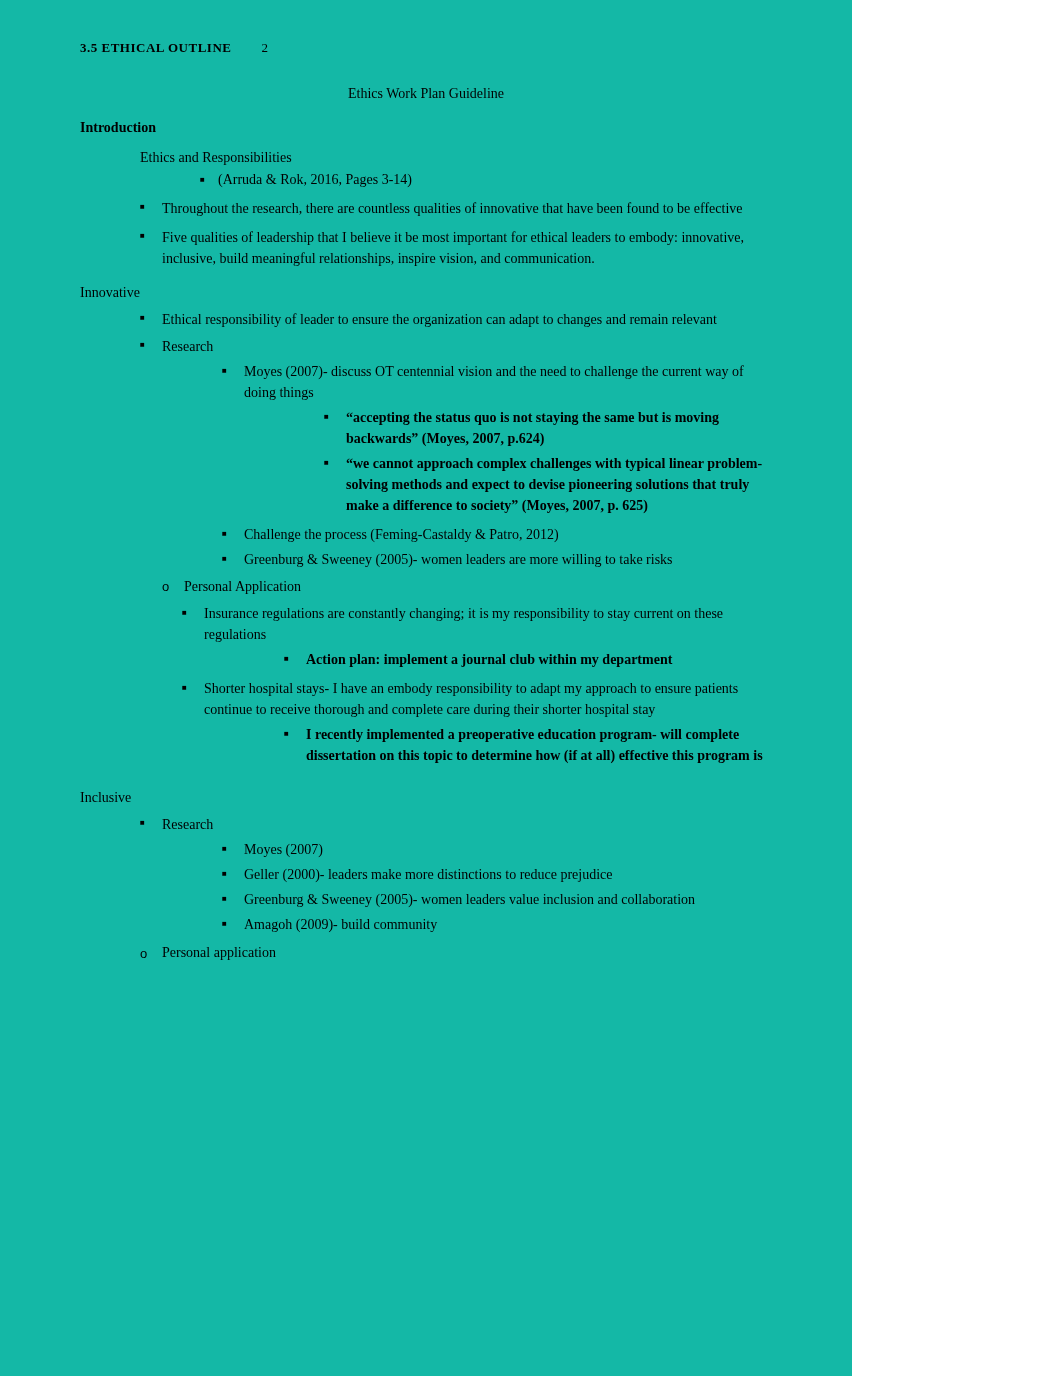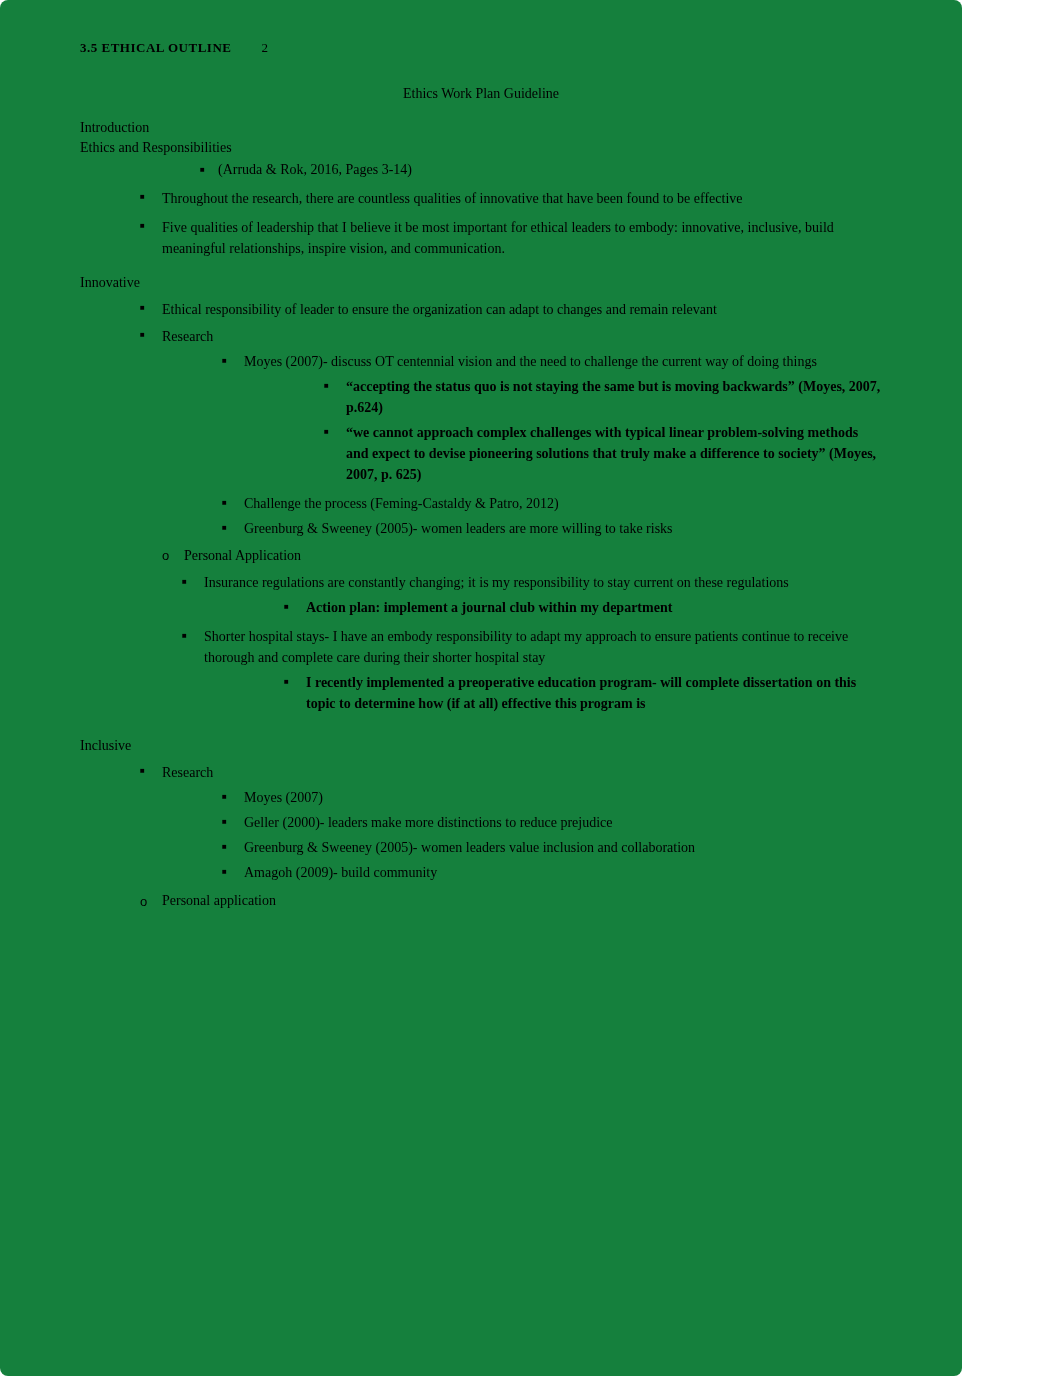--- a/index.html
+++ b/index.html
@@ -11,25 +11,24 @@
     body {
       background: #ffffff;
       font-family: 'Times New Roman', Times, serif;
       font-size: 14px;
       color: #000000;
       width: 1062px;
       min-height: 1376px;
     }
 
     .page {
-      width: 962px;
+      width: 852px;
       min-height: 1376px;
       padding: 40px 80px 60px 80px;
-      background: #15803d;
-      border-radius: 8px;
+      background: #14b8a6;
     }
 
     .page-header {
       display: flex;
       align-items: center;
       gap: 30px;
       margin-bottom: 30px;
     }
 
     .page-header-title {
@@ -45,26 +44,27 @@
 
     .doc-title {
       text-align: center;
       font-size: 14px;
       margin-bottom: 18px;
       margin-top: 14px;
     }
 
     .section-label {
       font-size: 14px;
-      font-weight: normal;
-      margin-bottom: 4px;
+      font-weight: bold;
+      margin-bottom: 14px;
     }
 
     .sub-label {
       font-size: 14px;
+      margin-left: 60px;
       margin-bottom: 6px;
     }
 
     .indent-1 {
       margin-left: 120px;
       margin-bottom: 6px;
       display: flex;
       align-items: flex-start;
       gap: 8px;
     }

